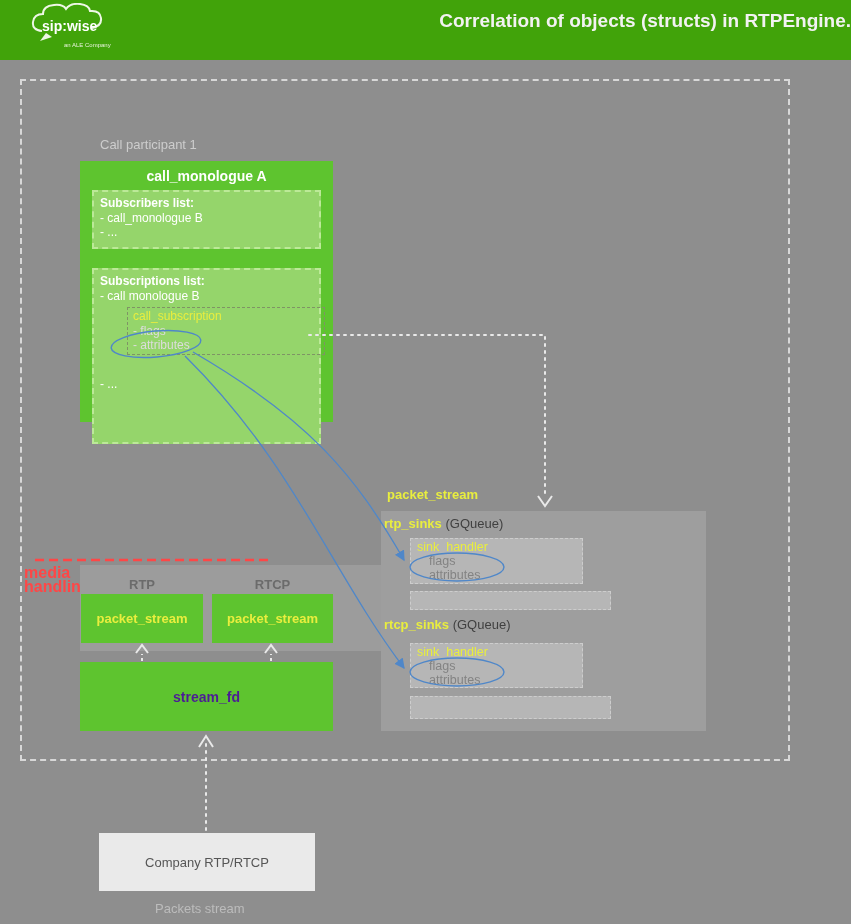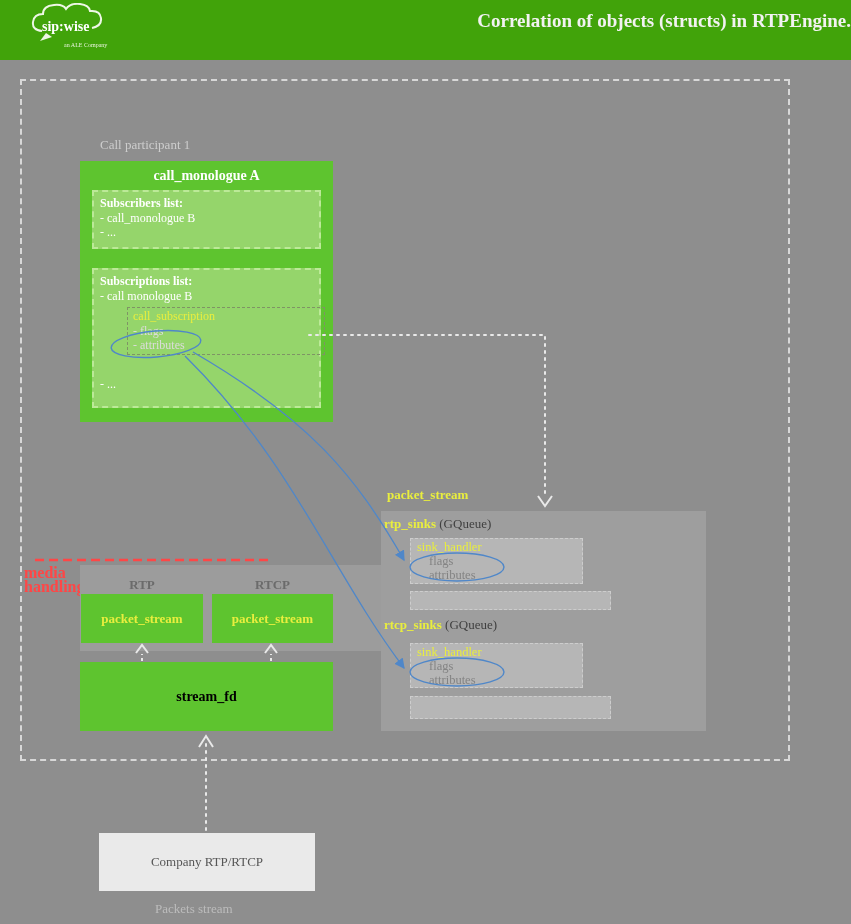--- a/index.html
+++ b/index.html
@@ -1,20 +1,20 @@
 <!DOCTYPE html>
 <html><head>
 <meta charset="utf-8">
 <style>
   * { box-sizing: border-box; margin: 0; padding: 0; }
   html,body { background:#8e8e8e; }
   .stage {
     position: relative; width: 851px; height: 924px;
     background:#8e8e8e; overflow: hidden;
-    font-family: Liberation Serif, serif;
+    font-family: Liberation Sans, sans-serif;
     padding-left: 24px;
   }
   
   .header {
     position:absolute; left:0; top:0; width:851px; height:60px;
     background:#41a30a;
   }
   .header-title {
     position:absolute; left:0; right:0; top:12px; text-align:right;
     color:#f2f2f2; font-weight:bold; font-size:19px; line-height:17px;
@@ -33,21 +33,21 @@
   
   .box-green { position:absolute; background:#5ec42f; }
   .monologue { left:80px; top:161px; width:253px; height:261px; }
   .monologue-title { text-align:center; color:#ffffff; font-weight:bold; font-size:14px; padding-top:7px; }
 
   .inner-green {
     position:absolute; background:#95d56b; border:2px dashed #bce998;
     color:#ffffff; font-size:12px; line-height:14.5px; padding:4px 6px;
   }
   .subscribers { left:12px; top:29px; width:229px; height:59px; }
-  .subscriptions { left:12px; top:107px; width:229px; height:140px; }
+  .subscriptions { left:12px; top:107px; width:229px; height:176px; }
   .inner-title { font-weight:bold; }
   .subscription-inner {
     margin:4px 0 0 27px; width:198px; height:48px;
     border:1.5px dashed #7f9465; padding:1px 5px; background:transparent;
   }
   .subscription-title { color:#e9ee3e; }
   .subscription-field { color:#dcdcdc; }
   .more-dots { margin-top:22px; }
 
   .call-media {
@@ -73,21 +73,21 @@
     position:absolute; top:29px; height:49px; background:#5ec42f;
     display:flex; align-items:center; justify-content:center;
     color:#e9ee3e; font-weight:bold; font-size:13px;
   }
   .ps-green.left  { left:1px;   width:122px; }
   .ps-green.right { left:132px; width:121px; }
 
   .stream-fd {
     left:80px; top:662px; width:253px; height:69px;
     display:flex; align-items:center; justify-content:center;
-    color:#000000; font-weight:bold; font-size:14px;
+    color:#4c1d95; font-weight:bold; font-size:14px;
   }
 
   
   .panel-label { left:387px; top:487px; color:#e9ee3e; font-weight:bold; font-size:13px; }
   .panel { position:absolute; left:381px; top:511px; width:325px; height:220px; background:#9e9e9e; }
   .sinks-row { position:absolute; left:3px; font-size:13px; }
   .sinks-row .name { color:#e9ee3e; font-weight:bold; }
   .sinks-row .type { color:#404040; }
   .sinks-row.r1 { top:5px; }
   .sinks-row.r2 { top:106px; }

